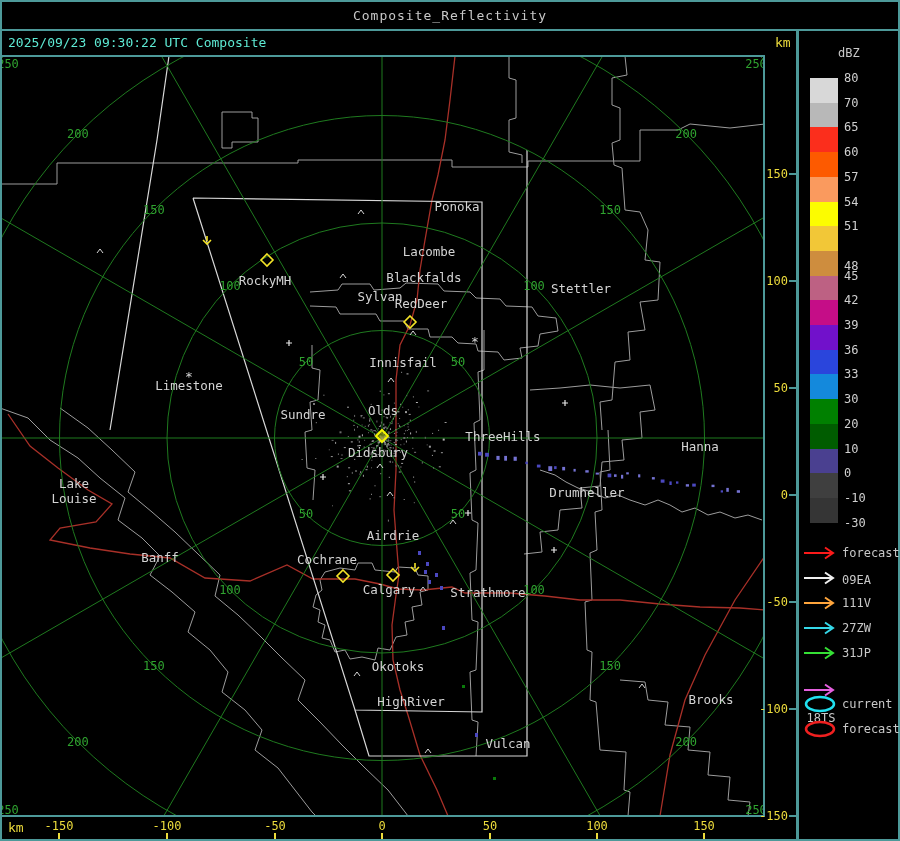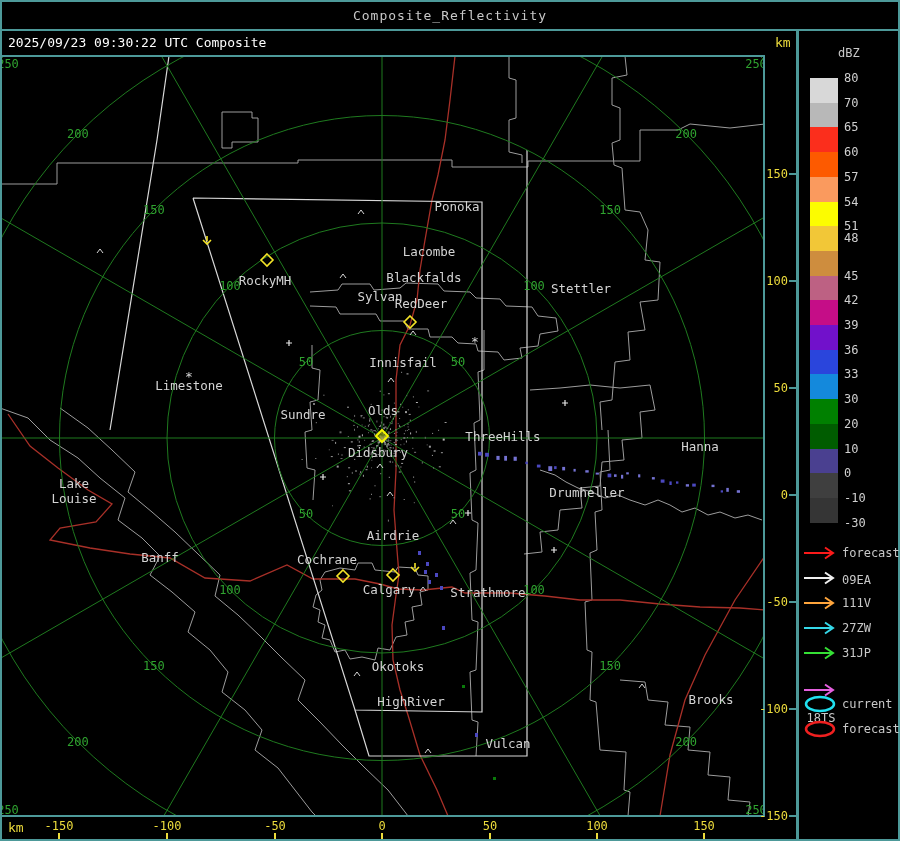--- a/index.html
+++ b/index.html
@@ -1,21 +1,21 @@
 <!DOCTYPE html>
 <html><head>
 <meta charset="utf-8">
 <style>
   html,body{margin:0;padding:0;background:#000;}
   body{width:900px;height:841px;overflow:hidden;font-family:"DejaVu Sans Mono",monospace;}
   .win{position:absolute;left:0;top:0;width:900px;height:841px;background:#000;}
   .tealline{position:absolute;background:#4D9999;}
   .titlebar{position:absolute;left:0;top:2px;width:900px;height:27px;display:flex;align-items:center;justify-content:center;color:#C8C8C8;font-size:13px;letter-spacing:1px;}
   .headerbar{position:absolute;left:0;top:31px;width:765px;height:24px;}
-  .ts{position:absolute;left:8px;top:4px;color:#ffffff;font-size:13px;}
+  .ts{position:absolute;left:8px;top:4px;color:#5eead4;font-size:13px;}
   .km-right{position:absolute;left:775px;top:35px;color:#EDDC3C;font-size:13px;}
   .dbz-title{position:absolute;left:838px;top:46px;color:#C8C8C8;font-size:12px;}
   #map{position:absolute;left:0;top:55px;}
   #right-axis{position:absolute;left:765px;top:55px;width:31px;height:762px;}
   #right-axis .lab{position:absolute;color:#EDDC3C;font-size:12px;right:8px;transform:translateY(-50%);}
   #right-axis .tick{position:absolute;right:0;width:7px;height:2px;background:#4D9999;}
   #bottom-axis{position:absolute;left:0;top:817px;width:765px;height:22px;}
   #bottom-axis .lab{position:absolute;color:#EDDC3C;font-size:12px;top:2px;transform:translateX(-50%);}
   #bottom-axis .tick{position:absolute;top:16px;width:2px;height:6px;background:#EDDC3C;}
   .km-bottom{position:absolute;left:8px;top:820px;color:#EDDC3C;font-size:13px;}
@@ -560,21 +560,21 @@
       <span class="slab" style="top: 72.4px;">65</span>
       <div class="blk" style="top: 97.1px; height: 25.2px; background: rgb(253, 90, 0);"></div>
       <span class="slab" style="top: 97.1px;">60</span>
       <div class="blk" style="top: 121.8px; height: 25.2px; background: rgb(250, 154, 94);"></div>
       <span class="slab" style="top: 121.8px;">57</span>
       <div class="blk" style="top: 146.5px; height: 25.2px; background: rgb(252, 252, 0);"></div>
       <span class="slab" style="top: 146.5px;">54</span>
       <div class="blk" style="top: 171.2px; height: 25.2px; background: rgb(242, 199, 55);"></div>
       <span class="slab" style="top: 171.2px;">51</span>
       <div class="blk" style="top: 195.9px; height: 25.2px; background: rgb(206, 141, 62);"></div>
-      <span class="slab" style="top: 183px; text-align: center;">48</span>
+      <span class="slab" style="top: 211px; text-align: center;">48</span>
       <div class="blk" style="top: 220.6px; height: 25.2px; background: rgb(189, 97, 131);"></div>
       <span class="slab" style="top: 220.6px;">45</span>
       <div class="blk" style="top: 245.3px; height: 25.2px; background: rgb(197, 13, 135);"></div>
       <span class="slab" style="top: 245.3px;">42</span>
       <div class="blk" style="top: 270px; height: 25.2px; background: rgb(113, 17, 203);"></div>
       <span class="slab" style="top: 270px;">39</span>
       <div class="blk" style="top: 294.7px; height: 25.2px; background: rgb(42, 69, 220);"></div>
       <span class="slab" style="top: 294.7px;">36</span>
       <div class="blk" style="top: 319.4px; height: 25.2px; background: rgb(20, 137, 220);"></div>
       <span class="slab" style="top: 319.4px;">33</span>

